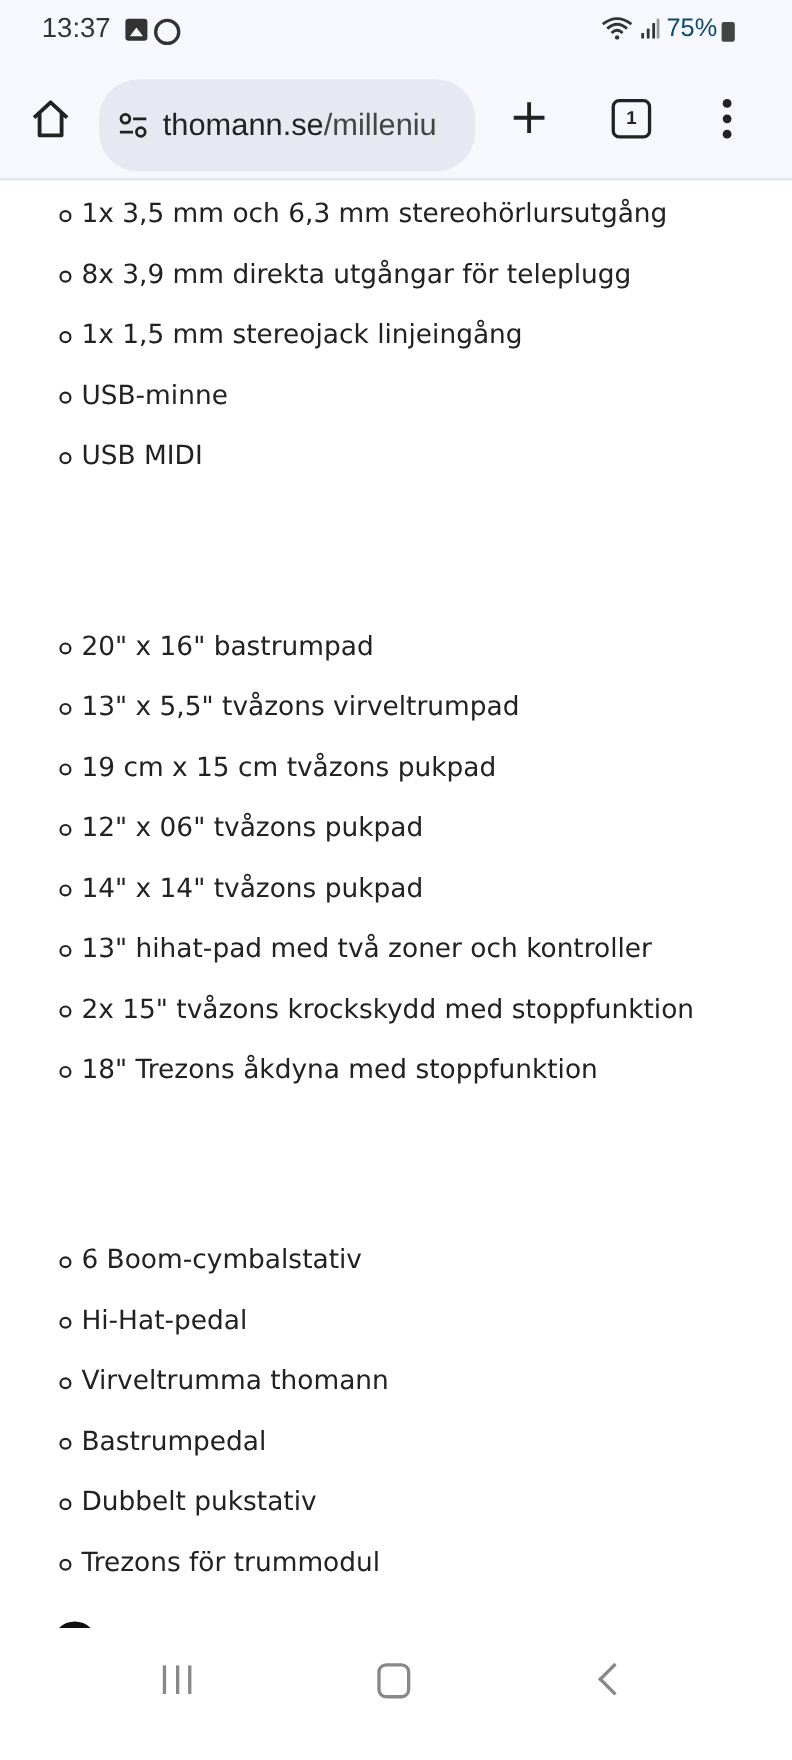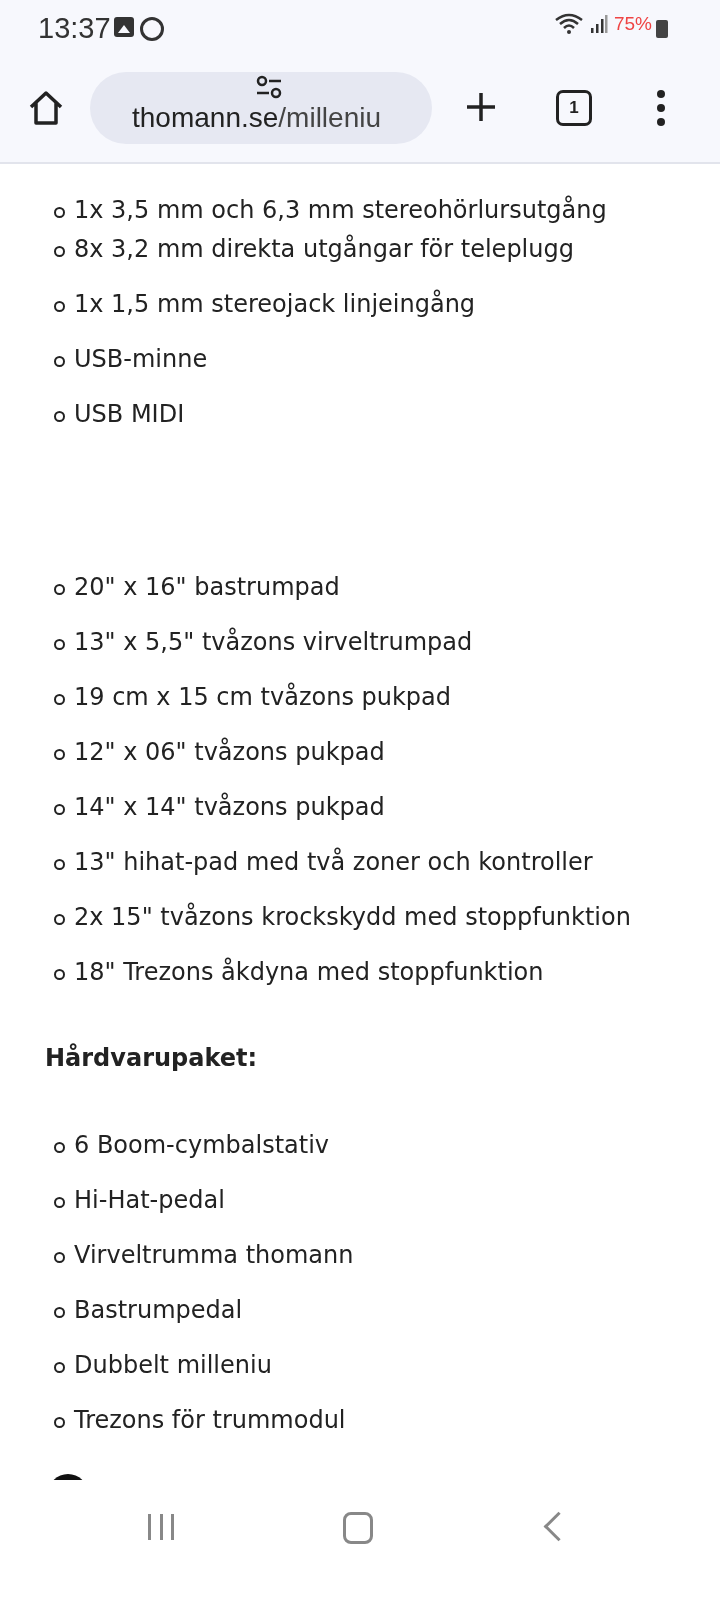--- a/index.html
+++ b/index.html
@@ -1,27 +1,27 @@
 <!DOCTYPE html>
 <html><head>
 <meta charset="utf-8">
 <style>
   html, body { margin:0; padding:0; }
   body { width:720px; height:1600px; position:relative; overflow:hidden; background:#ffffff; font-family:"DejaVu Sans", sans-serif; color:#222; }
   .statusbar { position:absolute; top:0; left:0; width:720px; height:60px; background:#f7f8fd; }
-  .sb-time { position:absolute; left:38px; top:12px; font-size:29px; color:#333; font-family:"Liberation Sans", sans-serif; }
+  .sb-time { position:absolute; left:38px; top:12px; font-size:25px; color:#333; font-family:"Liberation Sans", sans-serif; }
   .sb-icons-left { position:absolute; left:114px; top:17px; display:flex; gap:6px; }
   .sb-img { width:20px; height:20px; background:#333; border-radius:3px; position:relative; }
   .sb-img:after { content:""; position:absolute; left:4px; bottom:4px; width:0; height:0; border-left:6px solid transparent; border-right:6px solid transparent; border-bottom:8px solid #f7f8fd; }
   .sb-clock { width:18px; height:18px; border:3px solid #333; border-radius:50%; }
-  .sb-right { position:absolute; right:50px; top:12px; display:flex; align-items:center; gap:6px; font-family:"Liberation Sans", sans-serif; font-size:19px; color:#ef4444; }
+  .sb-right { position:absolute; right:50px; top:12px; display:flex; align-items:center; gap:6px; font-family:"Liberation Sans", sans-serif; font-size:23px; color:#0c4a6e; }
   .sb-batt { position:absolute; right:52px; top:20px; width:12px; height:18px; background:#444; border-radius:2px; }
   .toolbar { position:absolute; top:60px; left:0; width:720px; height:102px; background:#f7f8fd; border-bottom:2px solid #e2e4ec; }
   .home-btn { position:absolute; left:26px; top:28px; width:40px; height:40px; }
-  .urlbar { position:absolute; left:90px; top:12px; width:342px; height:72px; border-radius:36px; background:#e6e8f2; display:flex; align-items:center;flex-direction:column; }
+  .urlbar { position:absolute; left:90px; top:12px; width:342px; height:84px; border-radius:36px; background:#e6e8f2; display:flex; align-items:center; }
   .url-tune { margin-left:16px; width:30px; height:30px; }
   .url-text { margin-left:12px; font-size:28px; color:#222; font-family:"Liberation Sans", sans-serif; white-space:nowrap; overflow:hidden; width:270px; }
   .url-text .path { color:#444; }
   .new-tab { position:absolute; left:464px; top:30px; width:34px; height:34px; }
   .tabs-btn { position:absolute; left:556px; top:30px; width:30px; height:30px; border:3px solid #222; border-radius:7px; text-align:center; line-height:30px; font-size:17px; font-weight:bold; color:#222; font-family:"Liberation Sans", sans-serif; }
   .menu-btn { position:absolute; left:656px; top:30px; width:10px; height:36px; display:flex; flex-direction:column; justify-content:space-between; align-items:center; }
   .menu-btn span { width:8px; height:8px; background:#222; border-radius:50%; display:block; }
   .content { position:absolute; top:164px; left:0; width:720px; height:1316px; overflow:hidden; }
   ul.spec { list-style:none; margin:0; padding:0; }
   ul.spec li { position:absolute; left:74px; font-size:24px; color:#222; white-space:nowrap; }
@@ -81,47 +81,46 @@
   <div class="tabs-btn">1</div>
   <div class="menu-btn">
       <span></span>
       <span></span>
       <span></span>
     </div>
 </div>
 
 <div class="content">
   <ul class="spec">
-    <li style="top:32px">1x 3,5 mm och 6,3 mm stereohörlursutgång</li>
-    <li style="top:71px">8x 3,2 mm direkta utgångar för teleplugg</li>
+    <li style="top:16px">1x 3,5 mm och 6,3 mm stereohörlursutgång</li>
+    <li style="top:71px">8x 3,9 mm direkta utgångar för teleplugg</li>
     <li style="top:126px">1x 1,5 mm stereojack linjeingång</li>
     <li style="top:181px">USB-minne</li>
     <li style="top:236px">USB MIDI</li>
   </ul>
 
 
   <ul class="spec">
     <li style="top:409px">20" x 16" bastrumpad</li>
     <li style="top:464px">13" x 5,5" tvåzons virveltrumpad</li>
     <li style="top:519px">19 cm x 15 cm tvåzons pukpad</li>
     <li style="top:574px">12" x 06" tvåzons pukpad</li>
     <li style="top:629px">14" x 14" tvåzons pukpad</li>
     <li style="top:684px">13" hihat-pad med två zoner och kontroller</li>
     <li style="top:739px">2x 15" tvåzons krockskydd med stoppfunktion</li>
     <li style="top:794px">18" Trezons åkdyna med stoppfunktion</li>
   </ul>
 
-  <div class="heading" style="top:880px">Hårdvarupaket:</div>
 
   <ul class="spec">
     <li style="top:967px">6 Boom-cymbalstativ</li>
     <li style="top:1022px">Hi-Hat-pedal</li>
     <li style="top:1077px">Virveltrumma thomann</li>
     <li style="top:1132px">Bastrumpedal</li>
-    <li style="top:1187px">Dubbelt milleniu</li>
+    <li style="top:1187px">Dubbelt pukstativ</li>
     <li style="top:1242px">Trezons för trummodul</li>
   </ul>
 
   <div class="partial-icon"></div>
 </div>
 
 <div class="navbar">
   <div class="nav-recent">
       <span></span>
       <span></span>

